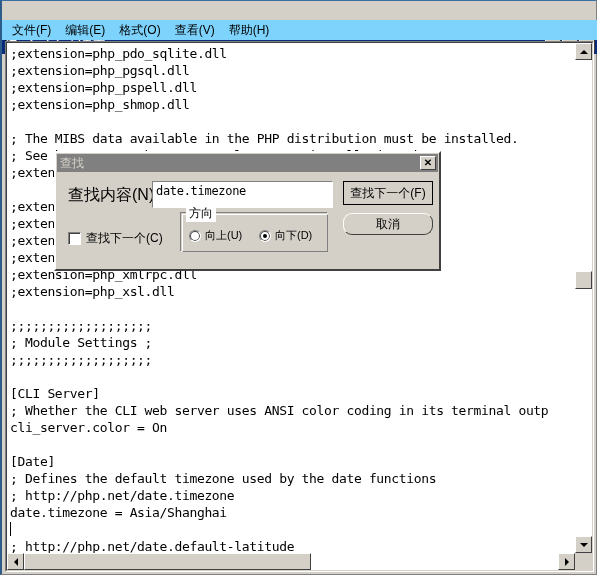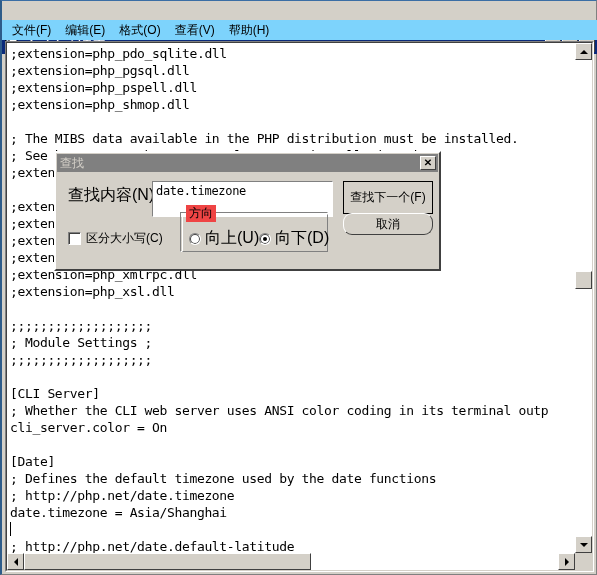--- a/index.html
+++ b/index.html
@@ -238,21 +238,21 @@
   }
   #find-label {
     position: absolute;
     left: 12px; top: 32px;
     font-size: 16px; color: #000;
     white-space: nowrap;
   }
   #find-input {
     position: absolute;
     left: 96px; top: 28px;
-    width: 181px; height: 36px;
+    width: 181px; height: 27px;
     background: #ffffff;
     border-top: 1px solid #808080;
     border-left: 1px solid #808080;
     border-right: 1px solid #ffffff;
     border-bottom: 1px solid #ffffff;
     padding: 2px 0 0 3px;
     font-family: "DejaVu Sans Mono", "Liberation Mono", monospace;
     font-size: 12px;
     color: #000;
     letter-spacing: -0.3px;
@@ -266,21 +266,21 @@
     border-left: 1px solid #ffffff;
     border-right: 1px solid #404040;
     border-bottom: 1px solid #404040;
     font-size: 12px;
     color: #000;
     display: flex; align-items: center; justify-content: center;
     white-space: nowrap;
   }
   #btn-find-next {
     left: 287px; top: 28px;
-    width: 90px; height: 33px;
+    width: 90px; height: 24px;
     outline: 1px solid #000;
     outline-offset: -1px;
   }
   #btn-find-next .inner {
     border: 1px dotted #000;
     padding: 0 2px;
     position: absolute;
     left: 2px; right: 2px; top: 2px; bottom: 2px;
     display: flex; align-items: center; justify-content: center;
     border: none;
@@ -302,31 +302,31 @@
     position: absolute;
     left: 1px; top: 1px; right: -1px; bottom: -1px;
     border-top: 1px solid #ffffff;
     border-left: 1px solid #ffffff;
     border-right: 1px solid #808080;
     border-bottom: 1px solid #808080;
   }
   #direction-legend {
     position: absolute;
     left: 130px; top: 52px;
-    background: #ef4444;
+    background: #ffffff;
     padding: 0 3px;
     font-size: 12px;
     color: #000;
     z-index: 4;
   }
   .radio-row {
     position: absolute;
     top: 75px;
     display: flex; align-items: center; gap: 4px;
-    font-size: 16px; color: #000;
+    font-size: 11px; color: #000;
     z-index: 5;
     white-space: nowrap;
     justify-content: center;
   }
   #radio-up   { left: 133px; }
   #radio-down { left: 203px; }
   .radio {
     width: 12px; height: 12px;
     border-radius: 50%;
     background: #ffffff;
@@ -461,17 +461,17 @@
       <span class="radio"></span>
       <span>向上(U)</span>
     </div>
     <div class="radio-row" id="radio-down">
       <span class="radio checked"></span>
       <span>向下(D)</span>
     </div>
 
     <div id="case-row">
       <span class="checkbox"></span>
-      <span>区分大小写(C)</span>
+      <span>查找下一个(C)</span>
     </div>
   </div>
 
 </div>
 
 </body></html>

